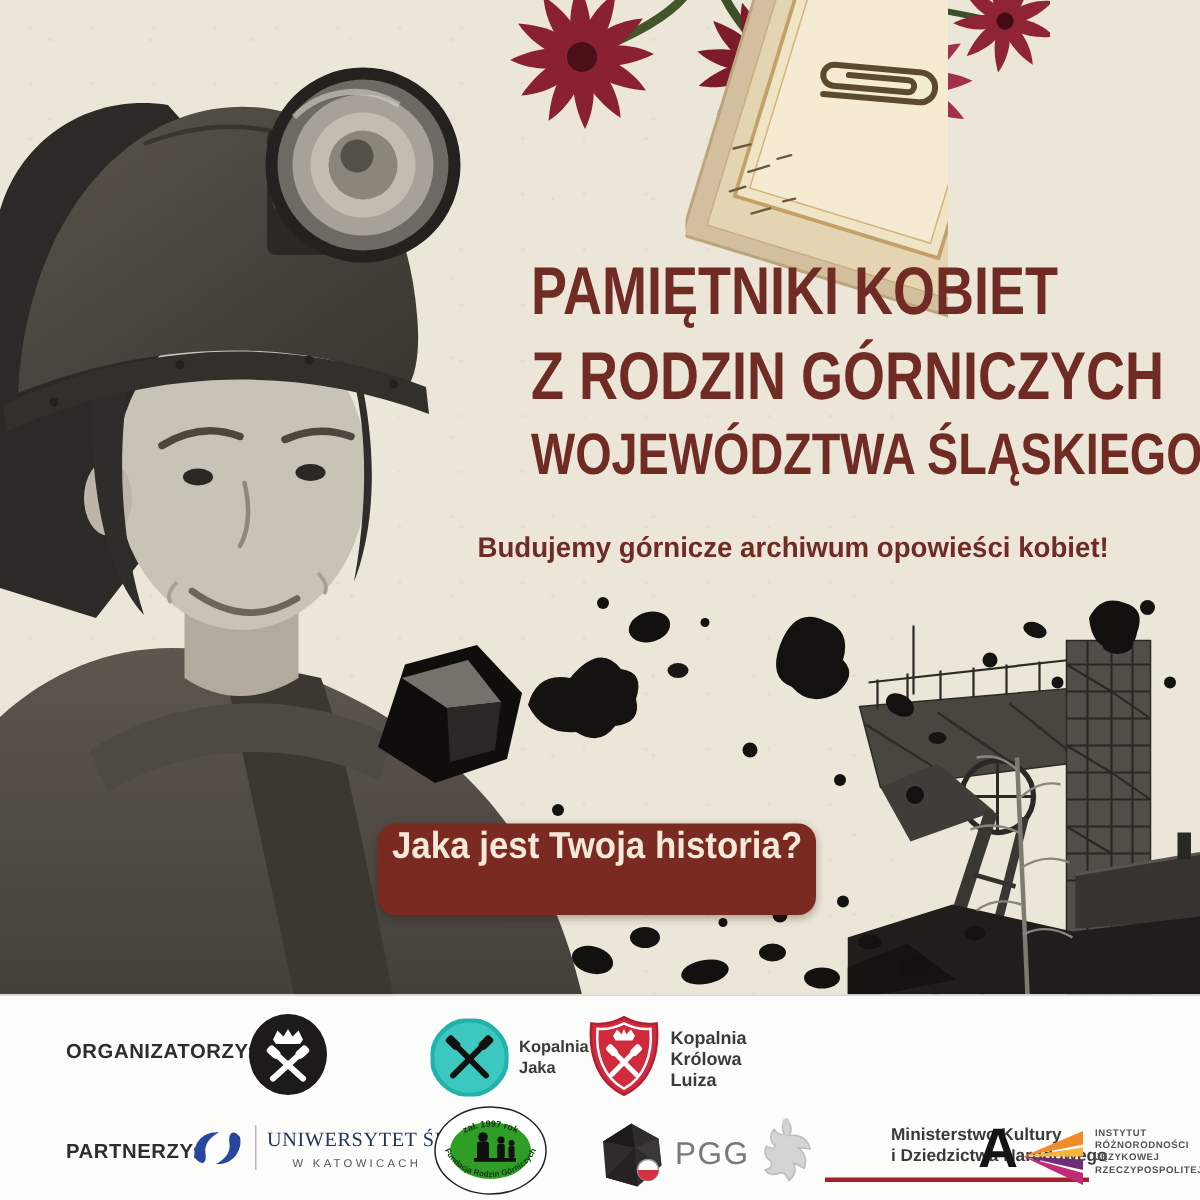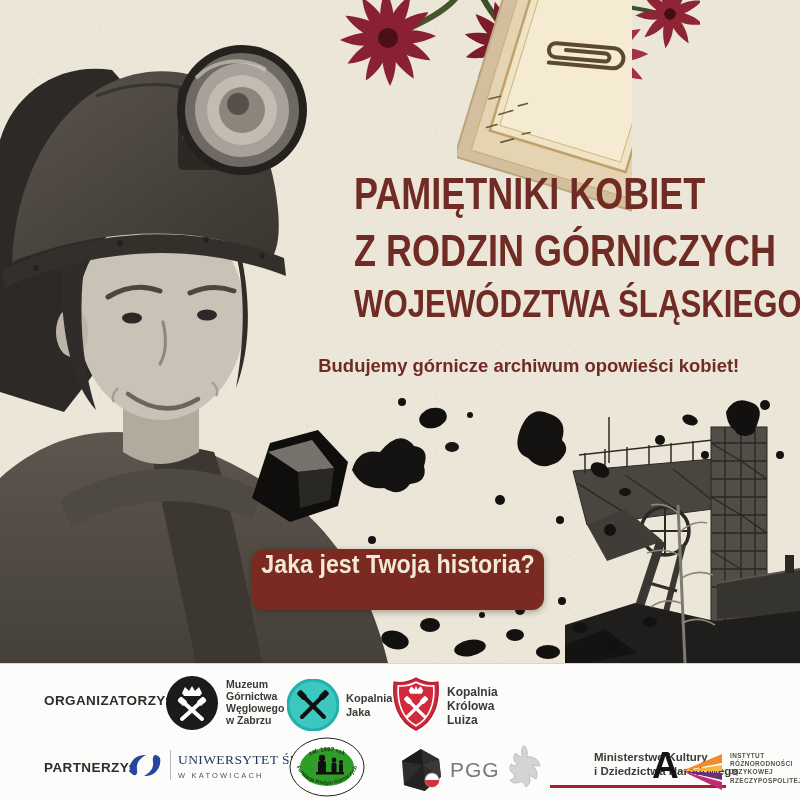--- a/index.html
+++ b/index.html
@@ -22,21 +22,21 @@
     background:#7b2a21;color:#f2e9d9;font-family:"Liberation Sans",sans-serif;font-size:25px;font-weight:700;
     display:flex;justify-content:center;cursor:pointer;box-shadow:0 2px 6px rgba(40,20,10,.35);}
   .cta span{transform:scaleX(.93);white-space:nowrap;}
   
   .footer{position:absolute;left:0;top:663px;width:800px;height:137px;background:#fcfcfa;border-top:1px solid #d9d6cf;box-sizing:border-box;}
   .sec-label{position:absolute;font-size:13.5px;font-weight:700;color:#2e2d2b;letter-spacing:.4px;}
   .logo-text{position:absolute;font-size:10.5px;font-weight:700;color:#3b3a38;line-height:12px;}
   .funding{position:absolute;left:500px;top:20px;width:290px;font-size:11px;line-height:14.5px;color:#3c3b39;text-align:center;}
   .funding .b{font-weight:700;color:#2f2e2c;}
   .us-text1{font-family:"Liberation Serif",serif;font-size:13.5px;color:#22365f;letter-spacing:.4px;white-space:nowrap;}
-  .us-text2{font-size:7.5px;color:#55555"";color:#555;letter-spacing:2.2px;margin-top:3px;}
+  .us-text2{font-size:7.5px;color:#55555"";color:#555;letter-spacing:2.2px;margin-top:3px;margin-left:17px;}
   .pgg-label{font-size:21px;color:#787878;letter-spacing:1px;}
   .min-text{font-size:11.5px;font-weight:600;color:#3a3a38;line-height:14px;white-space:nowrap;padding-left:44px;}
   .min-bar{position:absolute;height:3px;background:#a61f2b;}
   .inst-a{font-size:37px;font-weight:800;color:#141414;line-height:36px;}
   .inst-lines{font-size:6.4px;font-weight:700;color:#55504e;line-height:8.2px;letter-spacing:.4px;}
 </style>
 </head>
 <body>
 
 <div class="poster">
@@ -294,26 +294,20 @@
     <svg class="abs" style="left:164px;top:11px" width="56" height="56" viewBox="0 0 56 56">
       <ellipse cx="28" cy="28" rx="26" ry="27" fill="#1d1b19"></ellipse>
       <path d="M18,18 L21,12 L25,16 L28,11 L31,16 L35,12 L38,18 L36,21 L20,21 Z" fill="#fff"></path>
       <g stroke="#fff" stroke-width="4" stroke-linecap="round">
         <line x1="18" y1="26" x2="38" y2="44"></line>
           <line x1="38" y1="26" x2="18" y2="44"></line>
       </g>
       <rect x="14" y="23" width="9" height="6" rx="2" fill="#fff" transform="rotate(42 18 26)"></rect>
       <rect x="33" y="23" width="9" height="6" rx="2" fill="#fff" transform="rotate(-42 38 26)"></rect>
     </svg>
-    <div class="logo-text" style="left:226px;top:14px">
-      <div>Muzeum</div>
-      <div>Górnictwa</div>
-      <div>Węglowego</div>
-      <div>w Zabrzu</div>
-    </div>
 
     <svg class="abs" style="left:287px;top:15px" width="52" height="52" viewBox="0 0 52 52">
       <circle cx="26" cy="26" r="25" fill="#3cc7c0"></circle>
       <circle cx="26" cy="26" r="25" fill="none" stroke="#21b3ab" stroke-width="3"></circle>
       <g stroke="#10100f" stroke-width="4" stroke-linecap="round">
         <line x1="15" y1="16" x2="37" y2="38"></line>
           <line x1="37" y1="16" x2="15" y2="38"></line>
       </g>
       <rect x="10" y="13" width="10" height="6" rx="2" fill="#10100f" transform="rotate(45 15 16)"></rect>
       <rect x="32" y="13" width="10" height="6" rx="2" fill="#10100f" transform="rotate(-45 37 16)"></rect>

